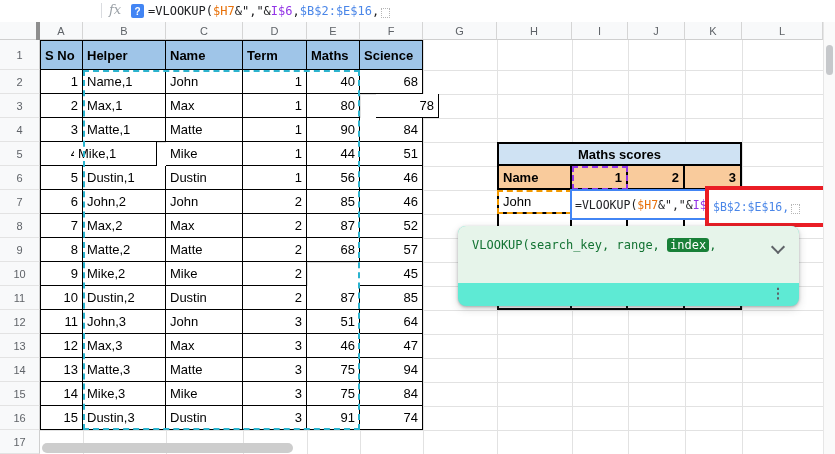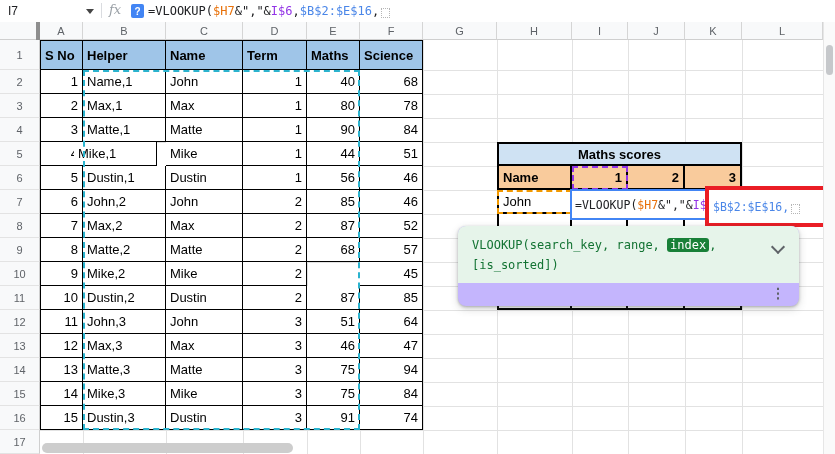--- a/index.html
+++ b/index.html
@@ -45,21 +45,21 @@
             font-family:"DejaVu Sans Mono",monospace;font-size:11.5px;white-space:pre;}
   .editred{position:absolute;left:705px;top:186px;width:117px;height:33px;border:4px solid #EA1D25;
            background:#fff;display:flex;align-items:center;padding-left:4px;
            font-family:"DejaVu Sans Mono",monospace;font-size:11.5px;white-space:pre;}
   .handle{position:absolute;left:782px;top:206px;width:18px;height:18px;border-radius:50%;background:#4D4D4D;}
   .handle .up{position:absolute;left:5px;top:4px;width:6px;height:6px;border-left:2px solid #fff;
               border-top:2px solid #fff;transform:rotate(45deg);}
   .handle .dn{position:absolute;left:5px;top:9px;width:6px;height:6px;border-right:2px solid #fff;
               border-bottom:2px solid #fff;transform:rotate(45deg);}
   
-  .popup{position:absolute;left:458px;top:226px;width:341px;height:80px;border-radius:8px;background:#c4b5fd;
+  .popup{position:absolute;left:458px;top:226px;width:341px;height:80px;border-radius:8px;background:#5eead4;
          box-shadow:0 1px 3px rgba(60,64,67,.35),0 3px 8px rgba(60,64,67,.2);}
   .popup-green{height:57px;background:#E6F4EA;border-radius:8px 8px 0 0;padding:9px 14px 0;
                font-family:"DejaVu Sans Mono",monospace;font-size:12px;color:#137333;box-sizing:border-box;}
   .sig-line{line-height:20px;white-space:pre;}
   .chip{background:#188038;color:#fff;padding:0 3px;border-radius:3px;}
   .pchev{position:absolute;right:16px;top:16px;width:8px;height:8px;border-right:2px solid #5F6368;
          border-bottom:2px solid #5F6368;transform:rotate(45deg);}
   .popup-white{position:relative;height:23px;}
   .kebab{position:absolute;right:14px;top:2px;color:#5F6368;font-size:14px;font-weight:bold;}
   
@@ -67,24 +67,20 @@
           border-left:1px solid #E6E6E6;box-sizing:border-box;}
   .vthumb{position:absolute;left:826px;top:45px;width:7px;height:30px;background:#C6C8CB;border-radius:4px;}
   .hthumb{position:absolute;left:42px;top:443px;width:251px;height:10px;background:#CDCDCD;border-radius:5px;}
 </style>
 </head>
 <body>
 
 <div id="app">
 
   <div class="topbar">
-    <div class="namebox">
-      <span class="nb-text">I7</span>
-      <span class="nb-chev"></span>
-    </div>
     <div class="tb-sep"></div>
     <span class="fx">fx</span>
     <span class="fhelp">?</span>
     <div class="fbar" id="fbarFormula"><span style="color: rgb(32, 33, 36);">=VLOOKUP(</span><span style="color: rgb(232, 113, 10);">$H7</span><span style="color: rgb(32, 33, 36);">&amp;","&amp;</span><span style="color: rgb(147, 52, 230);">I$6</span><span style="color: rgb(32, 33, 36);">,</span><span style="color: rgb(74, 134, 232);">$B$2:$E$16</span><span style="color: rgb(32, 33, 36);">,</span><span class="curbox"></span></div>
   </div>
 
   <div id="grid">
       <div class="vline" style="left: 83px; top: 40px; width: 1px; height: 414px;"></div>
       <div class="vline" style="left: 166px; top: 40px; width: 1px; height: 414px;"></div>
       <div class="vline" style="left: 243px; top: 40px; width: 1px; height: 414px;"></div>
@@ -153,21 +149,21 @@
       <div class="tc" style="left: 83px; top: 70px; width: 83px; height: 24px;">Name,1</div>
       <div class="tc" style="left: 166px; top: 70px; width: 77px; height: 24px;">John</div>
       <div class="tc right" style="left: 243px; top: 70px; width: 64px; height: 24px;">1</div>
       <div class="tc right" style="left: 307px; top: 70px; width: 53px; height: 24px;">40</div>
       <div class="tc right" style="left: 360px; top: 70px; width: 63px; height: 24px;">68</div>
       <div class="tc right bL" style="left: 40px; top: 94px; width: 43px; height: 24px;">2</div>
       <div class="tc" style="left: 83px; top: 94px; width: 83px; height: 24px;">Max,1</div>
       <div class="tc" style="left: 166px; top: 94px; width: 77px; height: 24px;">Max</div>
       <div class="tc right" style="left: 243px; top: 94px; width: 64px; height: 24px;">1</div>
       <div class="tc right" style="left: 307px; top: 94px; width: 53px; height: 24px;">80</div>
-      <div class="tc right" style="left: 360px; top: 94px; width: 63px; height: 24px;">78</div>
+      <div class="tc right" style="left: 376px; top: 94px; width: 63px; height: 24px;">78</div>
       <div class="tc right bL" style="left: 40px; top: 118px; width: 43px; height: 24px;">3</div>
       <div class="tc" style="left: 83px; top: 118px; width: 83px; height: 24px;">Matte,1</div>
       <div class="tc" style="left: 166px; top: 118px; width: 77px; height: 24px;">Matte</div>
       <div class="tc right" style="left: 243px; top: 118px; width: 64px; height: 24px;">1</div>
       <div class="tc right" style="left: 307px; top: 118px; width: 53px; height: 24px;">90</div>
       <div class="tc right" style="left: 360px; top: 118px; width: 63px; height: 24px;">84</div>
       <div class="tc right bL" style="left: 40px; top: 142px; width: 43px; height: 24px;">4</div>
       <div class="tc" style="left: 74px; top: 142px; width: 83px; height: 24px;">Mike,1</div>
       <div class="tc" style="left: 166px; top: 142px; width: 77px; height: 24px;">Mike</div>
       <div class="tc right" style="left: 243px; top: 142px; width: 64px; height: 24px;">1</div>
@@ -272,21 +268,20 @@
   <div class="editblue" id="editBlue"><span style="color: rgb(32, 33, 36);">=VLOOKUP(</span><span style="color: rgb(232, 113, 10);">$H7</span><span style="color: rgb(32, 33, 36);">&amp;","&amp;</span><span style="color: rgb(147, 52, 230);">I$6</span></div>
   <div class="handle">
       <span class="up"></span>
       <span class="dn"></span>
     </div>
   <div class="editred" id="editRed"><span style="color: rgb(74, 134, 232);">$B$2:$E$16</span><span style="color: rgb(74, 134, 232);">,</span><span class="curbox"></span></div>
 
   <div class="popup">
     <div class="popup-green">
       <div class="sig-line"><span>VLOOKUP(search_key, range, </span><span class="chip">index</span><span>,</span></div>
-      <div class="sig-line">[is_sorted])</div>
     </div>
     <span class="pchev"></span>
     <div class="popup-white">
       <span class="kebab">⋮</span>
     </div>
   </div>
 
   <div class="vtrack"></div>
   <div class="vthumb"></div>
   <div class="hthumb"></div>

